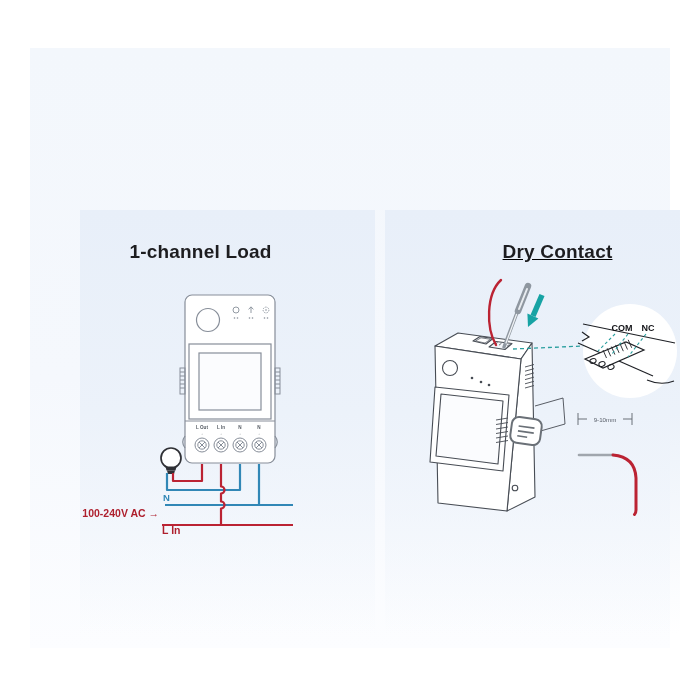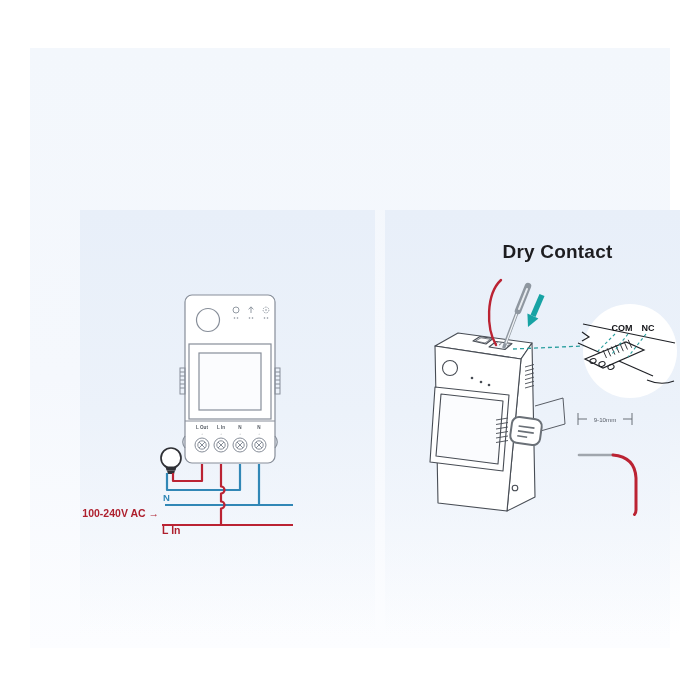--- a/index.html
+++ b/index.html
@@ -3,41 +3,42 @@
 <meta charset="utf-8">
 <style>
   html,body{margin:0;padding:0;background:#ffffff;}
   .page{position:relative;width:700px;height:700px;background:#ffffff;overflow:hidden;
         font-family:"Liberation Sans",sans-serif;}
   .stage{position:absolute;left:30px;top:48px;width:640px;height:600px;
          background:linear-gradient(180deg,#f3f7fc 0%,#f5f8fd 55%,#fcfdff 100%);}
   .panel{position:absolute;top:162px;width:295px;height:483px;
          background:linear-gradient(180deg,#e8eff9 0%,#ecf2fa 42%,rgba(251,253,255,0) 88%);}
   .panel-left{left:50px;}
-  .panel-right{left:355px;}
+  .panel-right{left:355px;text-decoration:underline;}
   .panel-title{margin:0;padding-top:31px;text-align:center;
                font-size:19px;font-weight:700;color:#1d1d20;letter-spacing:.2px;}
   .panel-left .panel-title{transform:translateX(-27px);}
   .panel-right .panel-title{transform:translateX(25px);}
   .illus{position:absolute;left:0;top:0;width:295px;height:483px;}
   .svg-label{font-family:"Liberation Sans",sans-serif;}
   .t-label{font-size:4.6px;font-weight:700;fill:#555b63;}
   .t-mark{font-size:3.2px;fill:#6a7078;}
   .wire-label-blue{font-size:9.5px;font-weight:700;fill:#3187b6;}
   .wire-label-red{font-size:10.5px;font-weight:700;fill:#ae1f2d;}
   .callout-label{font-size:9px;font-weight:700;fill:#121317;}
   .dim-label{font-size:6.2px;fill:#5a606a;}
 </style>
 </head>
 <body>
 
 <div class="page">
   <div class="stage">
 
     <div class="panel panel-left">
+      <h2 class="panel-title">1-channel Load</h2>
 
       <svg class="illus" viewBox="0 0 295 483">
 
         <g stroke="#878e99" fill="none" stroke-width="1.2">
           <rect x="105" y="85" width="90" height="168" rx="7" fill="#ffffff"></rect>
 
           <circle cx="128" cy="110" r="11.5"></circle>
 
           <g stroke-width="0.9">
             <g>

